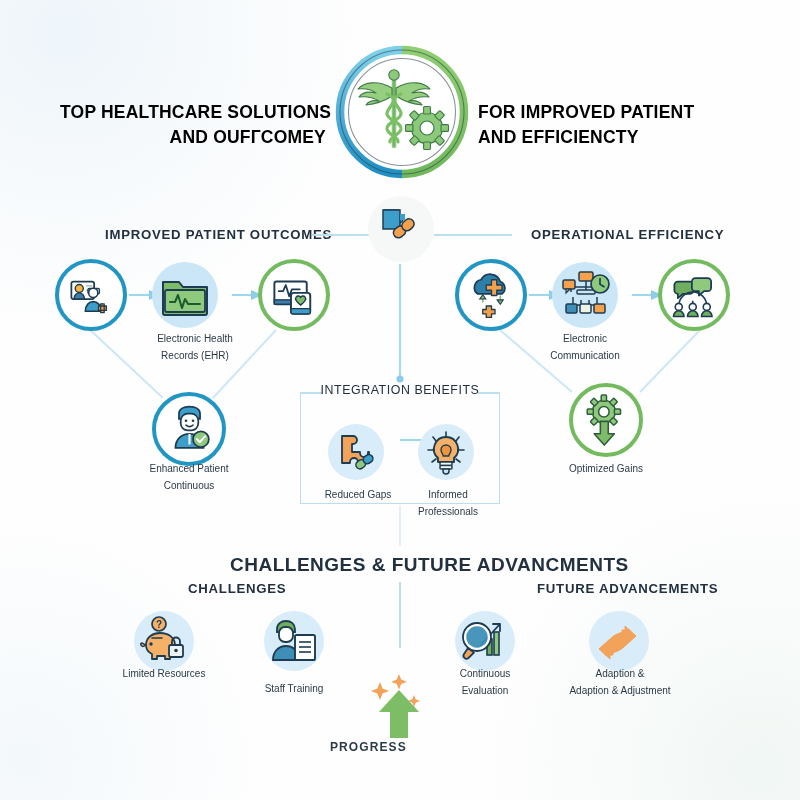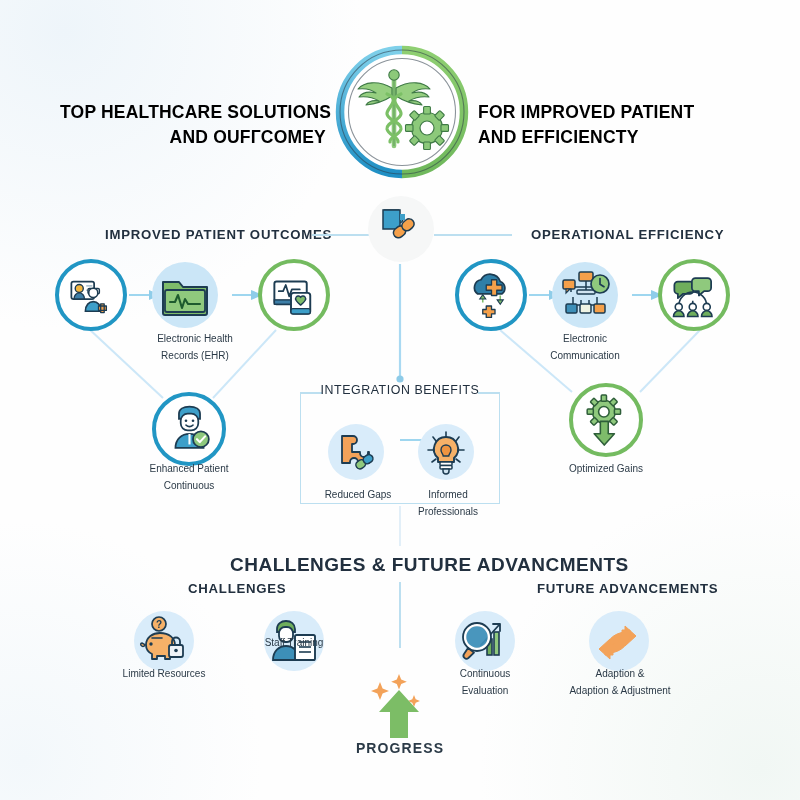--- a/index.html
+++ b/index.html
@@ -86,22 +86,22 @@
   
   .bot-title{
     left:230px;top:554px;width:340px;text-align:center;
     font-size:19px;font-weight:bold;letter-spacing:.5px;color:#22303f;white-space:nowrap;
   }
   .lbl-ch{left:188px;top:581px;}
   .lbl-fa{left:492px;top:581px;padding-left:45px;}
   .botdivider{left:399px;top:582px;width:1.8px;height:66px;background:#bcdff0;}
 
   .progress-label{
-    left:330px;top:740px;width:140px;text-align:center;
-    font-size:14px;font-weight:bold;letter-spacing:1.1px;color:#2b3a47;
+    left:330px;top:740px;width:140px;
+    font-size:12px;font-weight:bold;letter-spacing:1.1px;color:#2b3a47;
   }
 </style>
 </head>
 <body>
 
 <div class="canvas">
   <div class="bgwash"></div>
 
   <svg class="wires" viewBox="0 0 800 800">
     <defs>
@@ -386,21 +386,21 @@
     <path d="M9,14 c0-5 4-8 9-8 s9,3 9,8 v3 h-18 z" fill="#6fae5c" stroke="#1d3c52" stroke-width="1.8"></path>
     <rect x="11" y="12" width="14" height="15" rx="6" fill="#ffffff" stroke="#1d3c52" stroke-width="1.8"></rect>
     <path d="M5,45 c0-9 6-14 13-14 s13,5 13,14 z" fill="#3d8fb8" stroke="#1d3c52" stroke-width="1.8"></path>
     <rect x="27" y="20" width="20" height="25" rx="1.6" fill="#ffffff" stroke="#1d3c52" stroke-width="1.9"></rect>
     <g stroke="#1d3c52" stroke-width="1.6">
       <line x1="31" y1="27" x2="43" y2="27"></line>
       <line x1="31" y1="32" x2="43" y2="32"></line>
       <line x1="31" y1="37" x2="43" y2="37"></line>
     </g>
   </svg>
-  <div class="nodelabel" style="left:238px;top:635px;width:112px;">Staff Training</div>
+  <div class="nodelabel" style="left:238px;top:681px;width:112px;">Staff Training</div>
 
   <div class="abs softdisc-pale" style="left:455px;top:611px;width:60px;height:60px;"></div>
   <svg class="abs" style="left:459px;top:615px;" width="52" height="52" viewBox="0 0 52 52">
     <path d="M22,30 L40,10 M34,9 h7 v7" fill="none" stroke="#1d3c52" stroke-width="1.8" stroke-linecap="round" stroke-linejoin="round"></path>
     <rect x="28" y="24" width="5" height="16" fill="#6fae5c" stroke="#1d3c52" stroke-width="1.6"></rect>
     <rect x="35" y="17" width="5" height="23" fill="#8fc97d" stroke="#1d3c52" stroke-width="1.6"></rect>
     <circle cx="18" cy="22" r="12" fill="#3d8fb8" stroke="#1d3c52" stroke-width="2.1" opacity=".92"></circle>
     <circle cx="18" cy="22" r="12" fill="none" stroke="#ffffff" stroke-width="2.6"></circle>
     <circle cx="18" cy="22" r="14" fill="none" stroke="#1d3c52" stroke-width="1.8"></circle>
     <path d="M9,33 l-4,6 a3,3 0 0,0 4.4,4 l5.6,-5.4 z" fill="#f3a259" stroke="#1d3c52" stroke-width="1.8" stroke-linejoin="round"></path>

